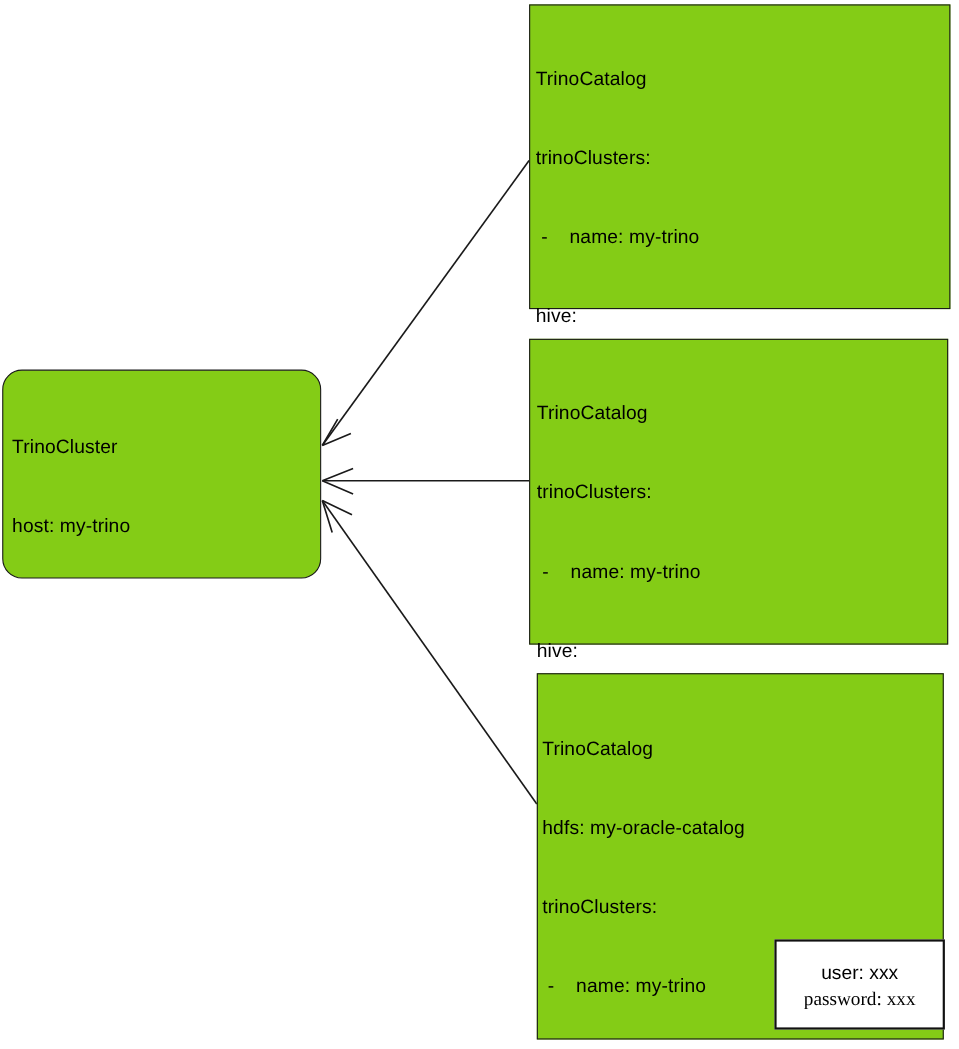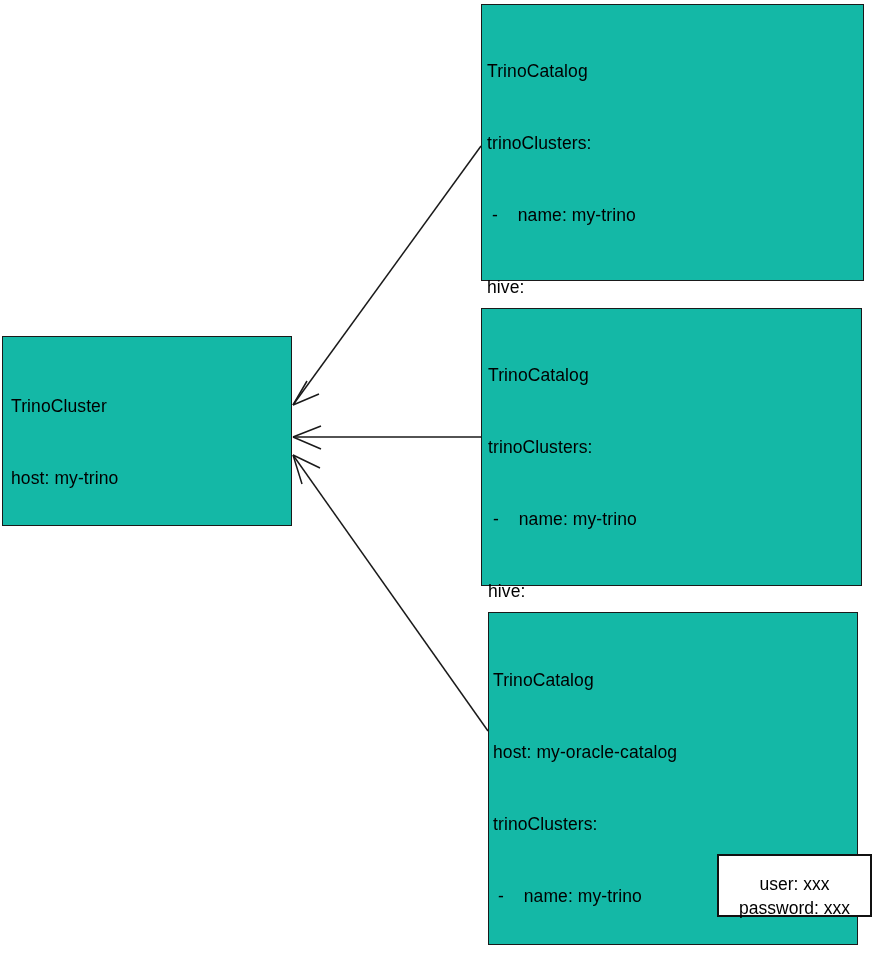--- a/index.html
+++ b/index.html
@@ -11,21 +11,21 @@
     position: relative;
     width: 872px;
     height: 954px;
     background: #ffffff;
     font-family: "Liberation Sans", sans-serif;
     overflow: hidden;
   }
   .box {
     position: absolute;
     border: 1.6px solid #1a1a1a;
-    background: #14b8a6;
+    background: #84cc16;
     box-sizing: border-box;
   }
   .box-inner {
     position: absolute;
     border: 2px solid #111111;
     background: #ffffff;
     box-sizing: border-box;
   }
   .yaml {
     position: absolute;
@@ -84,21 +84,21 @@
       <line x1="488" y1="731" x2="293" y2="455"></line>
       <path d="M 293 455 L 320 468 M 293 455 L 302 484"></path>
     </g>
 
     <g>
       <line x1="761" y1="818" x2="787" y2="854"></line>
       <path d="M 787 854 L 764 836 M 787 854 L 779 827"></path>
     </g>
   </svg>
 
-  <div class="box" style="left:2px; top:336px; width:290px; height:190px;">
+  <div class="box" style="left:2px; top:336px; width:290px; height:190px;border-radius:18px;">
     <div class="yaml" style="left:8px; top:9px;">
       <span class="yaml-line">TrinoCluster</span>
       <span class="yaml-line">host: my-trino</span>
     </div>
   </div>
 
   <div class="box" style="left:481px; top:4px; width:383px; height:277px;">
     <div class="yaml" style="left:5px; top:6px;">
       <span class="yaml-line">TrinoCatalog</span>
       <span class="yaml-line">trinoClusters:</span>
@@ -119,27 +119,27 @@
       <span class="yaml-line">hive:</span>
       <span class="yaml-line">   hdfs:</span>
       <span class="yaml-line">      # TBD</span>
       <span class="yaml-line">   metastore: # whatever</span>
     </div>
   </div>
 
   <div class="box" style="left:488px; top:612px; width:370px; height:333px;">
     <div class="yaml" style="left:4px; top:7px;">
       <span class="yaml-line">TrinoCatalog</span>
-      <span class="yaml-line">host: my-oracle-catalog</span>
+      <span class="yaml-line">hdfs: my-oracle-catalog</span>
       <span class="yaml-line">trinoClusters:</span>
       <span class="yaml-line"> -    name: my-trino</span>
       
       
       
     </div>
 
-    <div class="box-inner" style="left:228px; top:241px; width:155px; height:63px;">
+    <div class="box-inner" style="left:215px; top:241px; width:155px; height:82px;">
       <div class="secret-text" style="top:16px;">user: xxx</div>
-      <div class="secret-text" style="top:40px;">password: xxx</div>
+      <div class="secret-text" style="top:40px;font-family:Liberation Serif, serif;">password: xxx</div>
     </div>
   </div>
 
 </div>
 
 </body></html>

